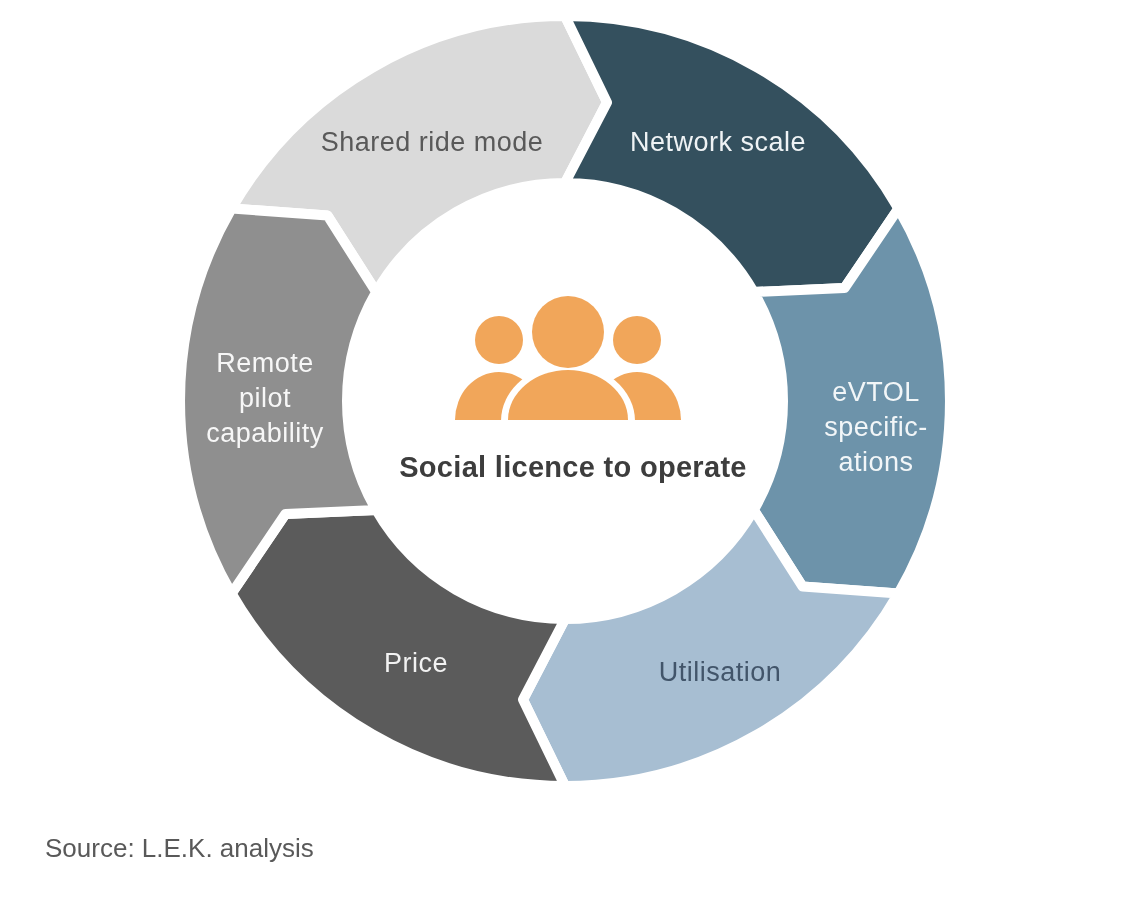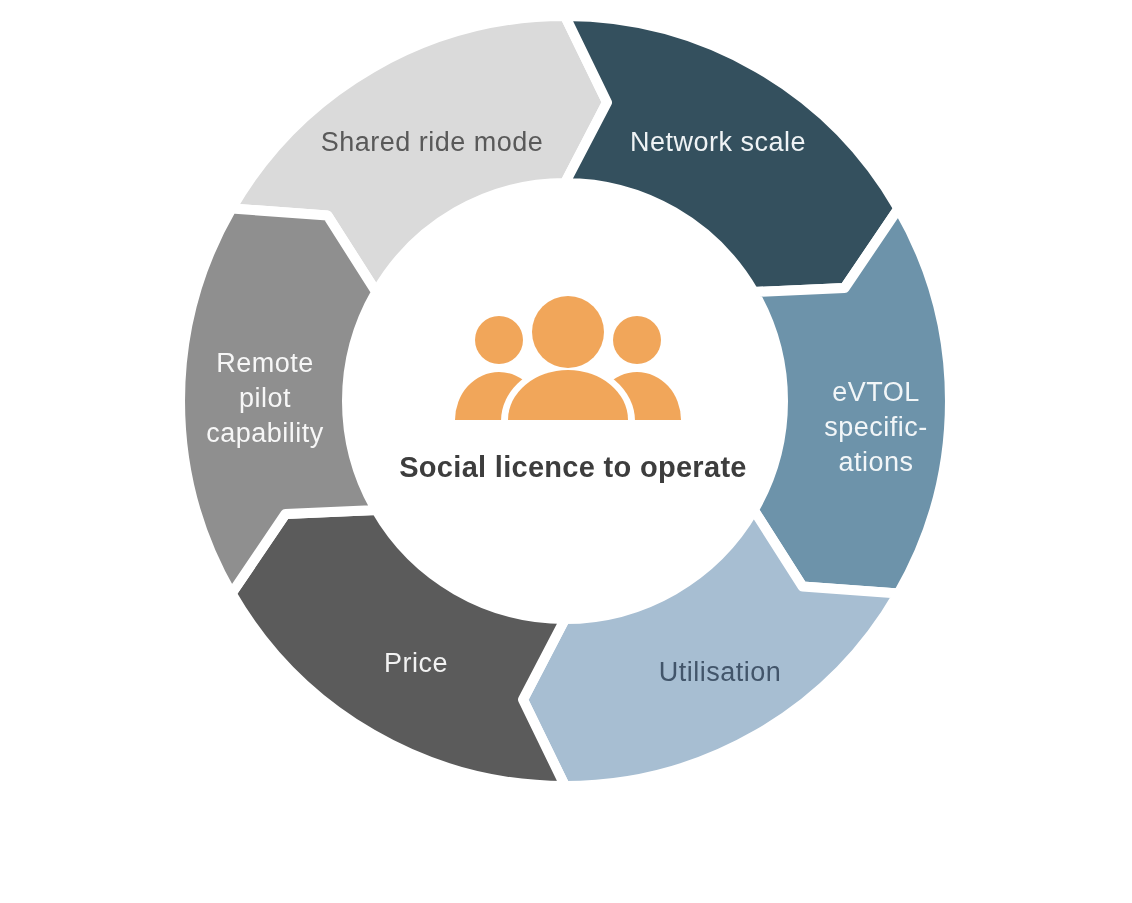--- a/index.html
+++ b/index.html
@@ -86,13 +86,14 @@
       <circle cx="568" cy="332" r="43" fill="#ffffff"></circle>
       <path d="M501,421 A67,57 0 0 1 635,421 Z" fill="#ffffff"></path>
 
       <path d="M508,420 A60,50 0 0 1 628,420 Z"></path>
       <circle cx="568" cy="332" r="36"></circle>
     </g>
 
     <text class="center-title" x="573" y="477" fill="#3d3d3d">Social licence to operate</text>
   </svg>
 
+  <div class="source">Source: L.E.K. analysis</div>
 </div>
 
 </body></html>

